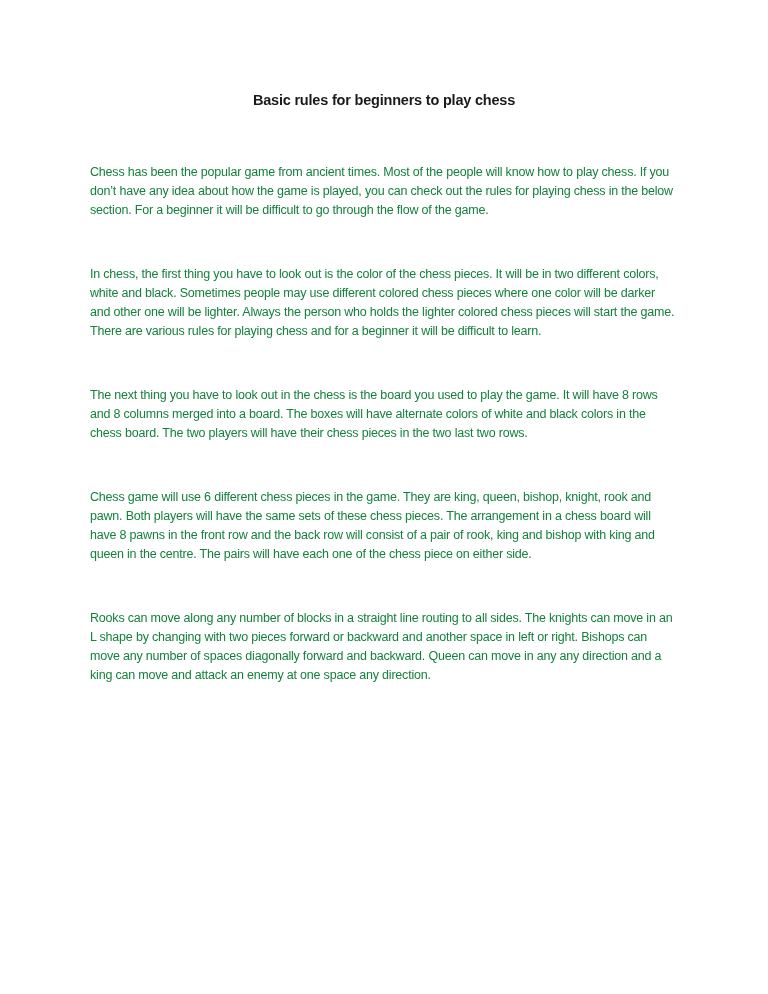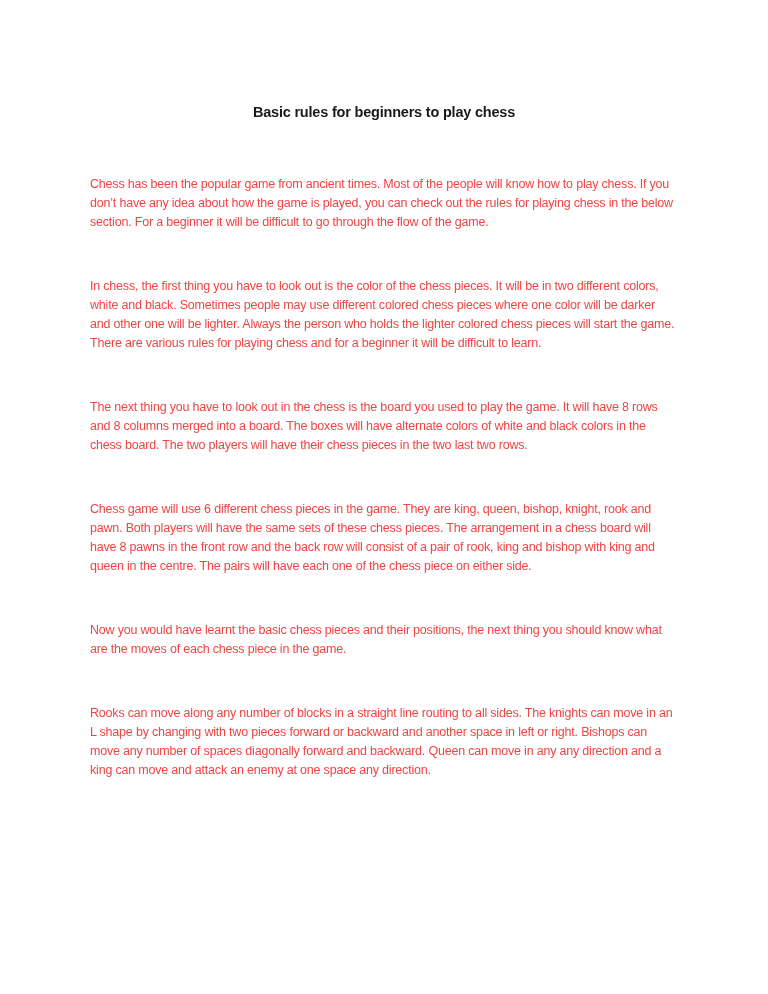--- a/index.html
+++ b/index.html
@@ -12,55 +12,54 @@
     width: 768px;
     height: 994px;
     margin: 0 auto;
     background: #ffffff;
     overflow: hidden;
     font-family: "Liberation Sans", sans-serif;
     color: #1f1f1f;
   }
   .content {
     position: absolute;
-    top: 12px;
+    top: 0;
     left: 90px;
     width: 588px;
   }
   .doc-title {
     margin: 91px 0 54px 0;
     text-align: center;
     font-size: 14.5px;
     font-weight: bold;
     letter-spacing: -0.2px;
     line-height: 18px;
     color: #1a1a1a;
   }
   .doc-paragraph {
     margin: 0 0 45px 0;
     font-size: 12.5px;
     line-height: 19px;
     letter-spacing: -0.2px;
     text-align: left;
-    color: #ef4444;
+    color: #15803d;
   }
 </style>
 </head>
 <body>
 
 <div class="page">
   <div class="content">
     <h1 class="doc-title">Basic rules for beginners to play chess</h1>
 
     <p class="doc-paragraph">Chess has been the popular game from ancient times. Most of the people will know how to play chess. If you don’t have any idea about how the game is played, you can check out the rules for playing chess in the below section. For a beginner it will be difficult to go through the flow of the game.</p>
 
     <p class="doc-paragraph">In chess, the first thing you have to look out is the color of the chess pieces. It will be in two different colors, white and black. Sometimes people may use different colored chess pieces where one color will be darker and other one will be lighter. Always the person who holds the lighter colored chess pieces will start the game. There are various rules for playing chess and for a beginner it will be difficult to learn.</p>
 
     <p class="doc-paragraph">The next thing you have to look out in the chess is the board you used to play the game. It will have 8 rows and 8 columns merged into a board. The boxes will have alternate colors of white and black colors in the chess board. The two players will have their chess pieces in the two last two rows.</p>
 
     <p class="doc-paragraph">Chess game will use 6 different chess pieces in the game. They are king, queen, bishop, knight, rook and pawn. Both players will have the same sets of these chess pieces. The arrangement in a chess board will have 8 pawns in the front row and the back row will consist of a pair of rook, king and bishop with king and queen in the centre. The pairs will have each one of the chess piece on either side.</p>
 
-    <p class="doc-paragraph">Now you would have learnt the basic chess pieces and their positions, the next thing you should know what are the moves of each chess piece in the game.</p>
 
 
     <p class="doc-paragraph">Rooks can move along any number of blocks in a straight line routing to all sides. The knights can move in an L shape by changing with two pieces forward or backward and another space in left or right. Bishops can move any number of spaces diagonally forward and backward. Queen can move in any any direction and a king can move and attack an enemy at one space any direction.</p>
   </div>
 </div>
 
 </body></html>

